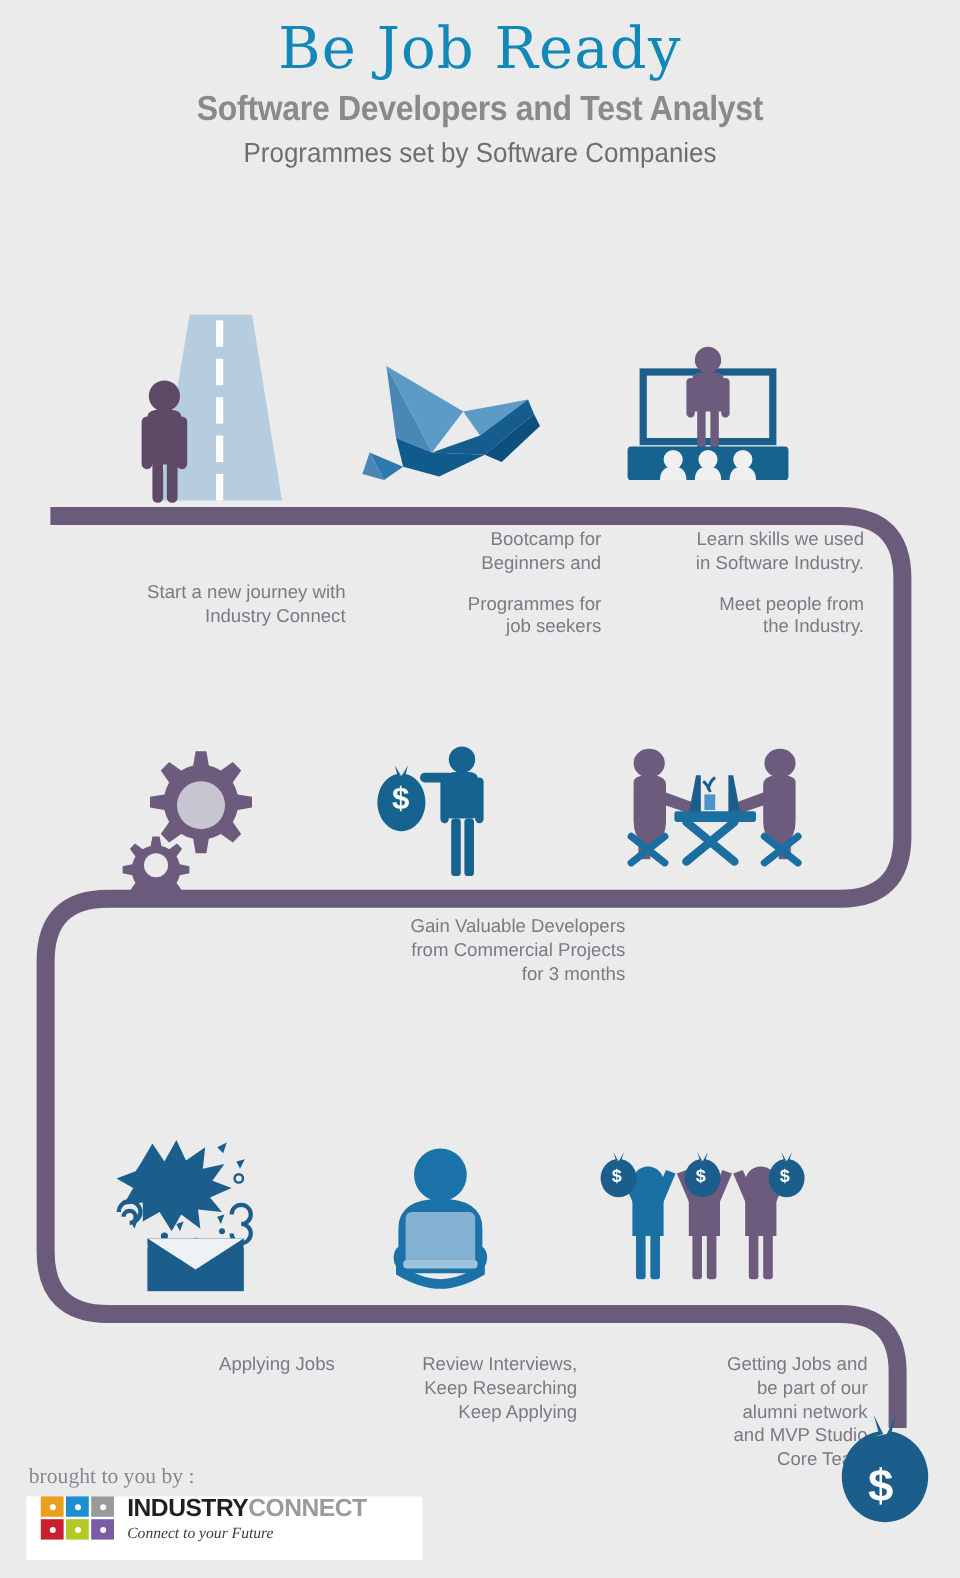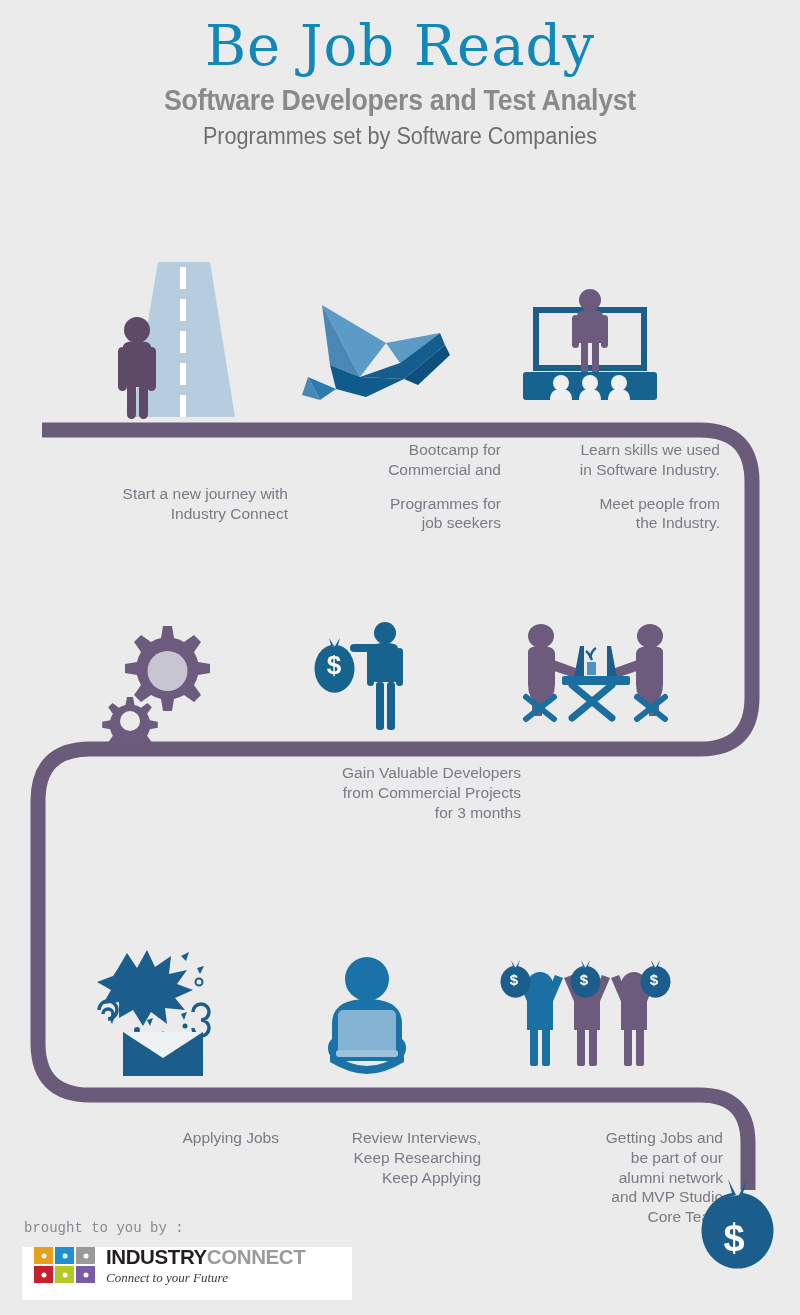--- a/index.html
+++ b/index.html
@@ -13,21 +13,21 @@
     position: relative;
     width: 800px; height: 1315px;
     background: #ebebeb;
   }
 
   
   .header { position: absolute; top: 0; left: 0; width: 800px; text-align: center; }
   .title {
     font-family: "DejaVu Serif", serif;
     font-weight: 400;
-    font-size: 56px;
+    font-size: 48px;
     color: #1288b8;
     letter-spacing: 1px;
     line-height: 1.15;
     margin-top: 14px;
   }
   .subtitle1 {
     font-family: "Liberation Sans Narrow", "Liberation Sans", sans-serif;
     font-weight: bold;
     font-size: 29px;
     color: #8a8a8a;
@@ -55,22 +55,22 @@
     font-size: 15.5px;
     line-height: 1.28;
     font-family: "Liberation Sans", sans-serif;
     text-align: right;
   }
   .caption .gap { display: block; height: 14px; }
 
   
   .brought {
     position: absolute; left: 24px; top: 1220px;
-    font-size: 14px; color: #8b8792;
-    font-family: Liberation Mono, monospace;
+    font-size: 18px; color: #8b8792;
+    font-family: Liberation Serif, serif;
   }
   .logo-box {
     position: absolute; left: 22px; top: 1247px;
     width: 330px; height: 53px;
     background: #ffffff;
     display: flex; 
   }
   .logo-squares {
     display: grid;
     grid-template-columns: repeat(3, 19px);
@@ -152,21 +152,21 @@
       <polygon points="86,58 140,48 100,78" fill="#5b9bc6"></polygon>
       <polygon points="22,20 60,92 30,80" fill="#4a87b5"></polygon>
       <polygon points="60,92 100,78 140,48 145,60 104,94" fill="#145d8e"></polygon>
       <polygon points="30,80 60,92 104,94 66,112 36,104" fill="#0f5b8c"></polygon>
       <polygon points="8,92 36,104 20,115" fill="#2d7bae"></polygon>
       <polygon points="8,92 20,115 2,110" fill="#4a87b5"></polygon>
       <polygon points="104,94 145,60 150,70 118,100" fill="#0d4f7d"></polygon>
     </svg>
   </div>
   <div class="caption" style="left:301px; top:440px; width:200px;">
-    <span>Bootcamp for</span><br><span>Commercial and</span>
+    <span>Bootcamp for</span><br><span>Beginners and</span>
     <span class="gap"></span>
     <span>Programmes for</span><br><span>job seekers</span>
   </div>
 
   <div class="cell" style="left:515px; top:288px; width:150px; height:120px;">
     <svg width="150" height="120" viewBox="0 0 150 120">
       <rect x="21" y="22" width="108" height="58" fill="none" stroke="#1b5e8c" stroke-width="6"></rect>
       <g fill="#6d5b7d">
         <circle cx="75" cy="12" r="11"></circle>
         <path d="M62 27 q0 -5 13 -5 q13 0 13 5 l0 28 l-26 0 z"></path>

